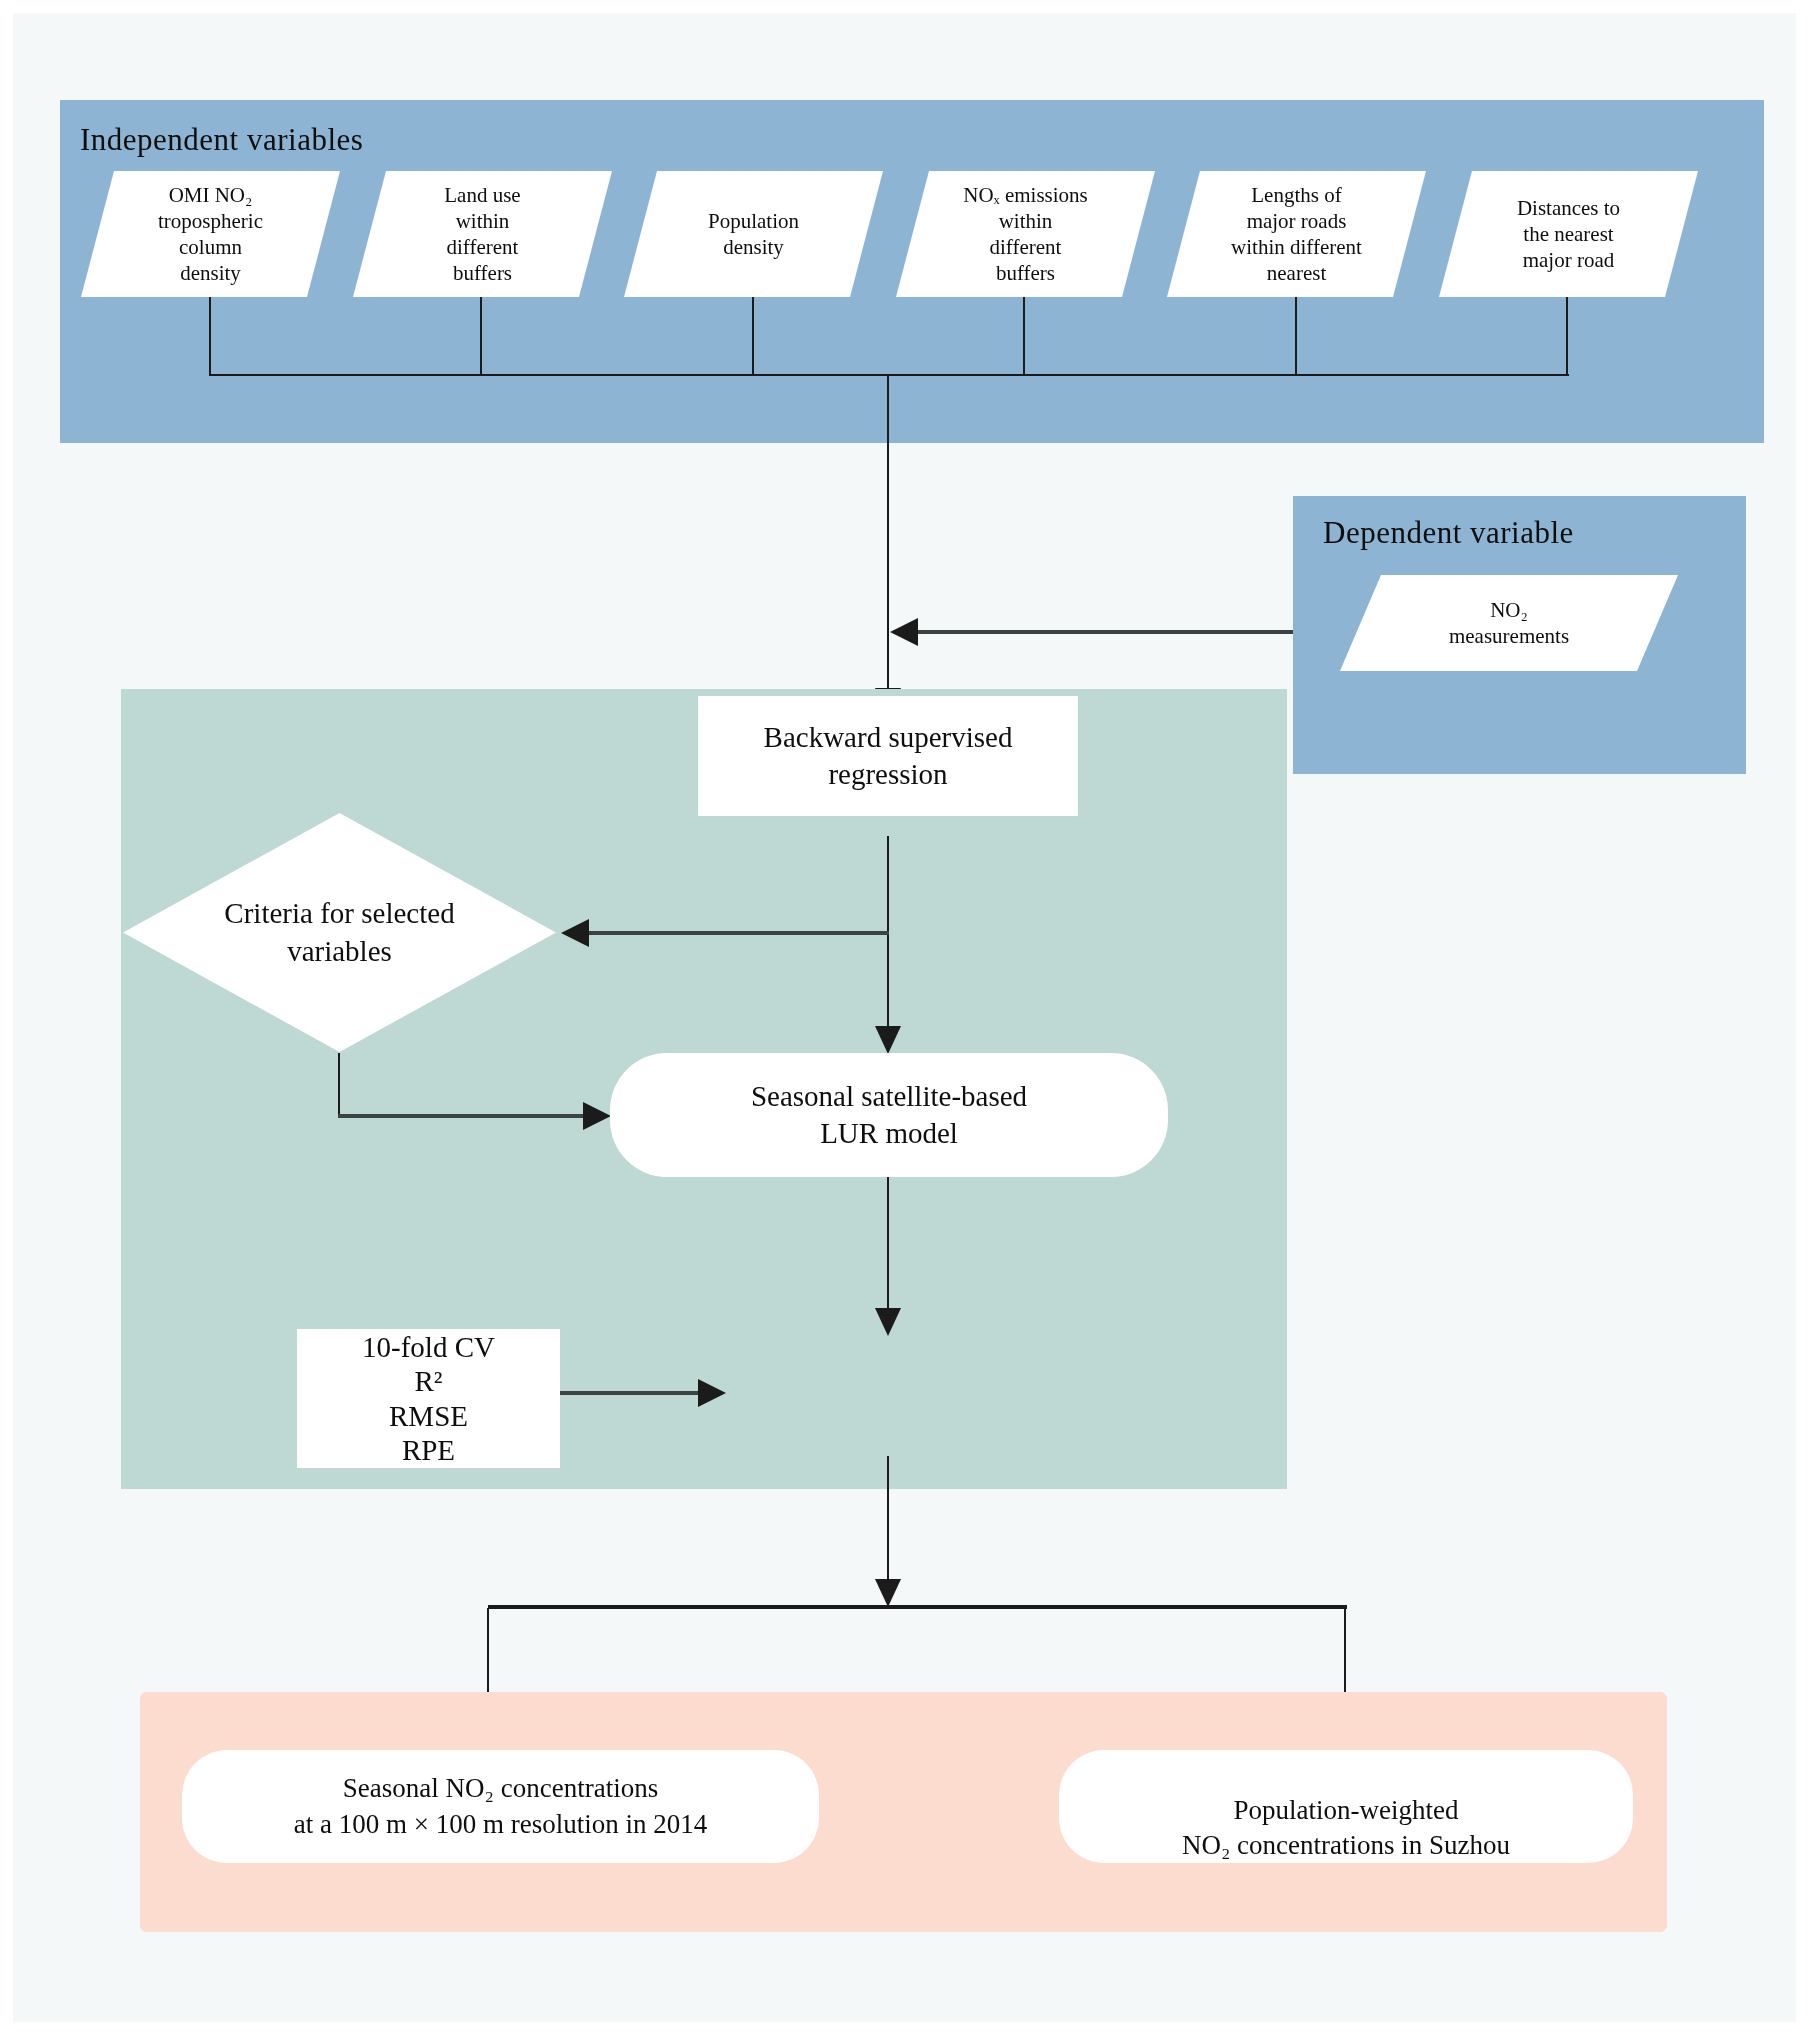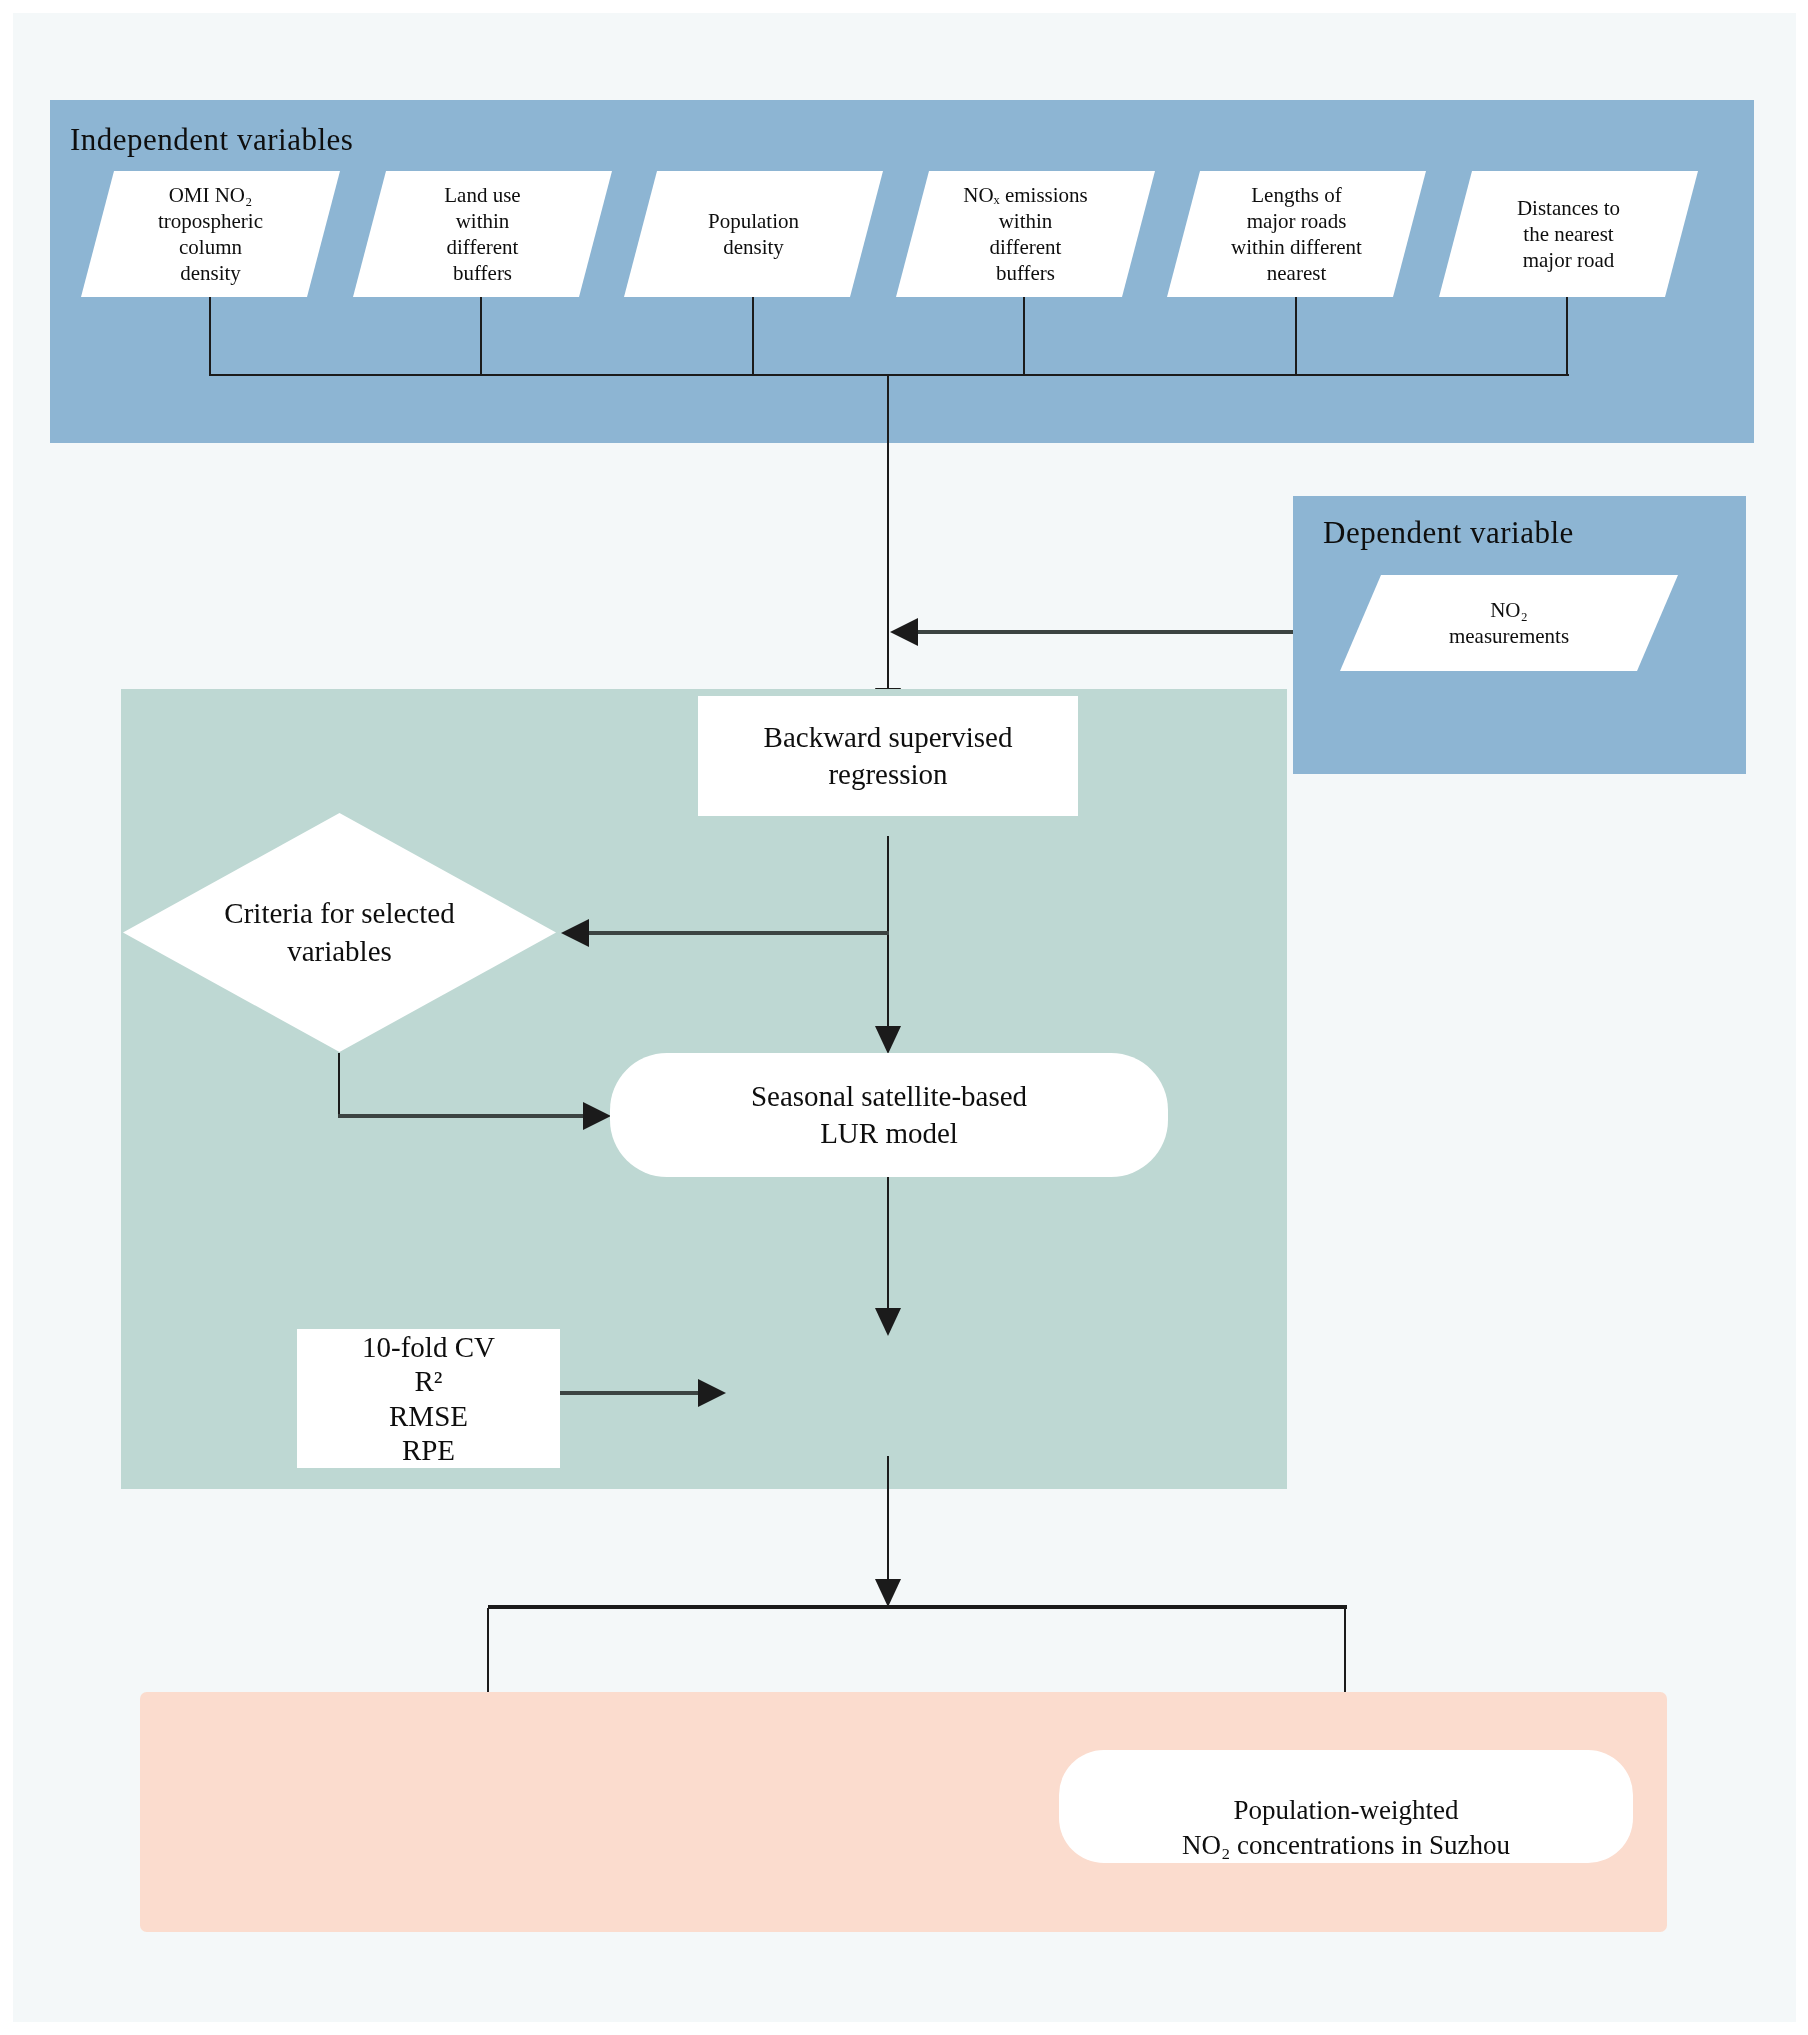--- a/index.html
+++ b/index.html
@@ -38,21 +38,21 @@
   .ah.down{border-left:13px solid transparent;border-right:13px solid transparent;border-top:28px solid var(--color-line-black,#1b1b1b);}
   .ah.left{border-top:14px solid transparent;border-bottom:14px solid transparent;border-right:28px solid var(--color-line-black,#1b1b1b);}
   .ah.right{border-top:14px solid transparent;border-bottom:14px solid transparent;border-left:28px solid var(--color-line-black,#1b1b1b);}
 </style>
 </head>
 <body>
 
 <div class="canvas">
   <div class="bg"></div>
 
-  <div class="panel blue" style="left:50px;top:100px;width:1704px;height:343px;text-decoration:underline;">
+  <div class="panel blue" style="left:60px;top:100px;width:1704px;height:343px;text-decoration:underline;">
     <div class="panel-title" style="left:20px;top:23px;">Independent variables</div>
   </div>
 
   <div class="shape pgram f44" style="left:81px;top:171px;width:259px;height:126px;">
     <span class="txt">OMI NO₂
 tropospheric
 column
 density</span>
   </div>
   <div class="shape pgram f44" style="left:353px;top:171px;width:259px;height:126px;">
@@ -148,18 +148,22 @@
   <div class="line" style="left:887px;top:1456px;width:2.4px;height:124px;"></div>
   <div class="ah down" style="left:875px;top:1579px;"></div>
   <div class="line" style="left:488px;top:1605px;width:859px;height:4.3px;"></div>
   <div class="line" style="left:487px;top:1608px;width:2.4px;height:112px;"></div>
   <div class="line" style="left:1344px;top:1608px;width:2.4px;height:112px;"></div>
   <div class="ah down" style="left:475px;top:1720px;"></div>
   <div class="ah down" style="left:1332px;top:1720px;"></div>
 
   <div class="panel pink" style="left:140px;top:1692px;width:1527px;height:240px;"></div>
 
+  <div class="shape rounded f56" style="left:182px;top:1750px;width:637px;height:113px;">
+    <span class="txt">Seasonal NO₂ concentrations
+at a 100 m × 100 m resolution  in 2014</span>
+  </div>
   <div class="shape rounded f56" style="left:1059px;top:1750px;width:574px;height:113px;align-items:flex-end;">
     <span class="txt">Population-weighted
 NO₂  concentrations in Suzhou</span>
   </div>
 </div>
 
 
 </body></html>

